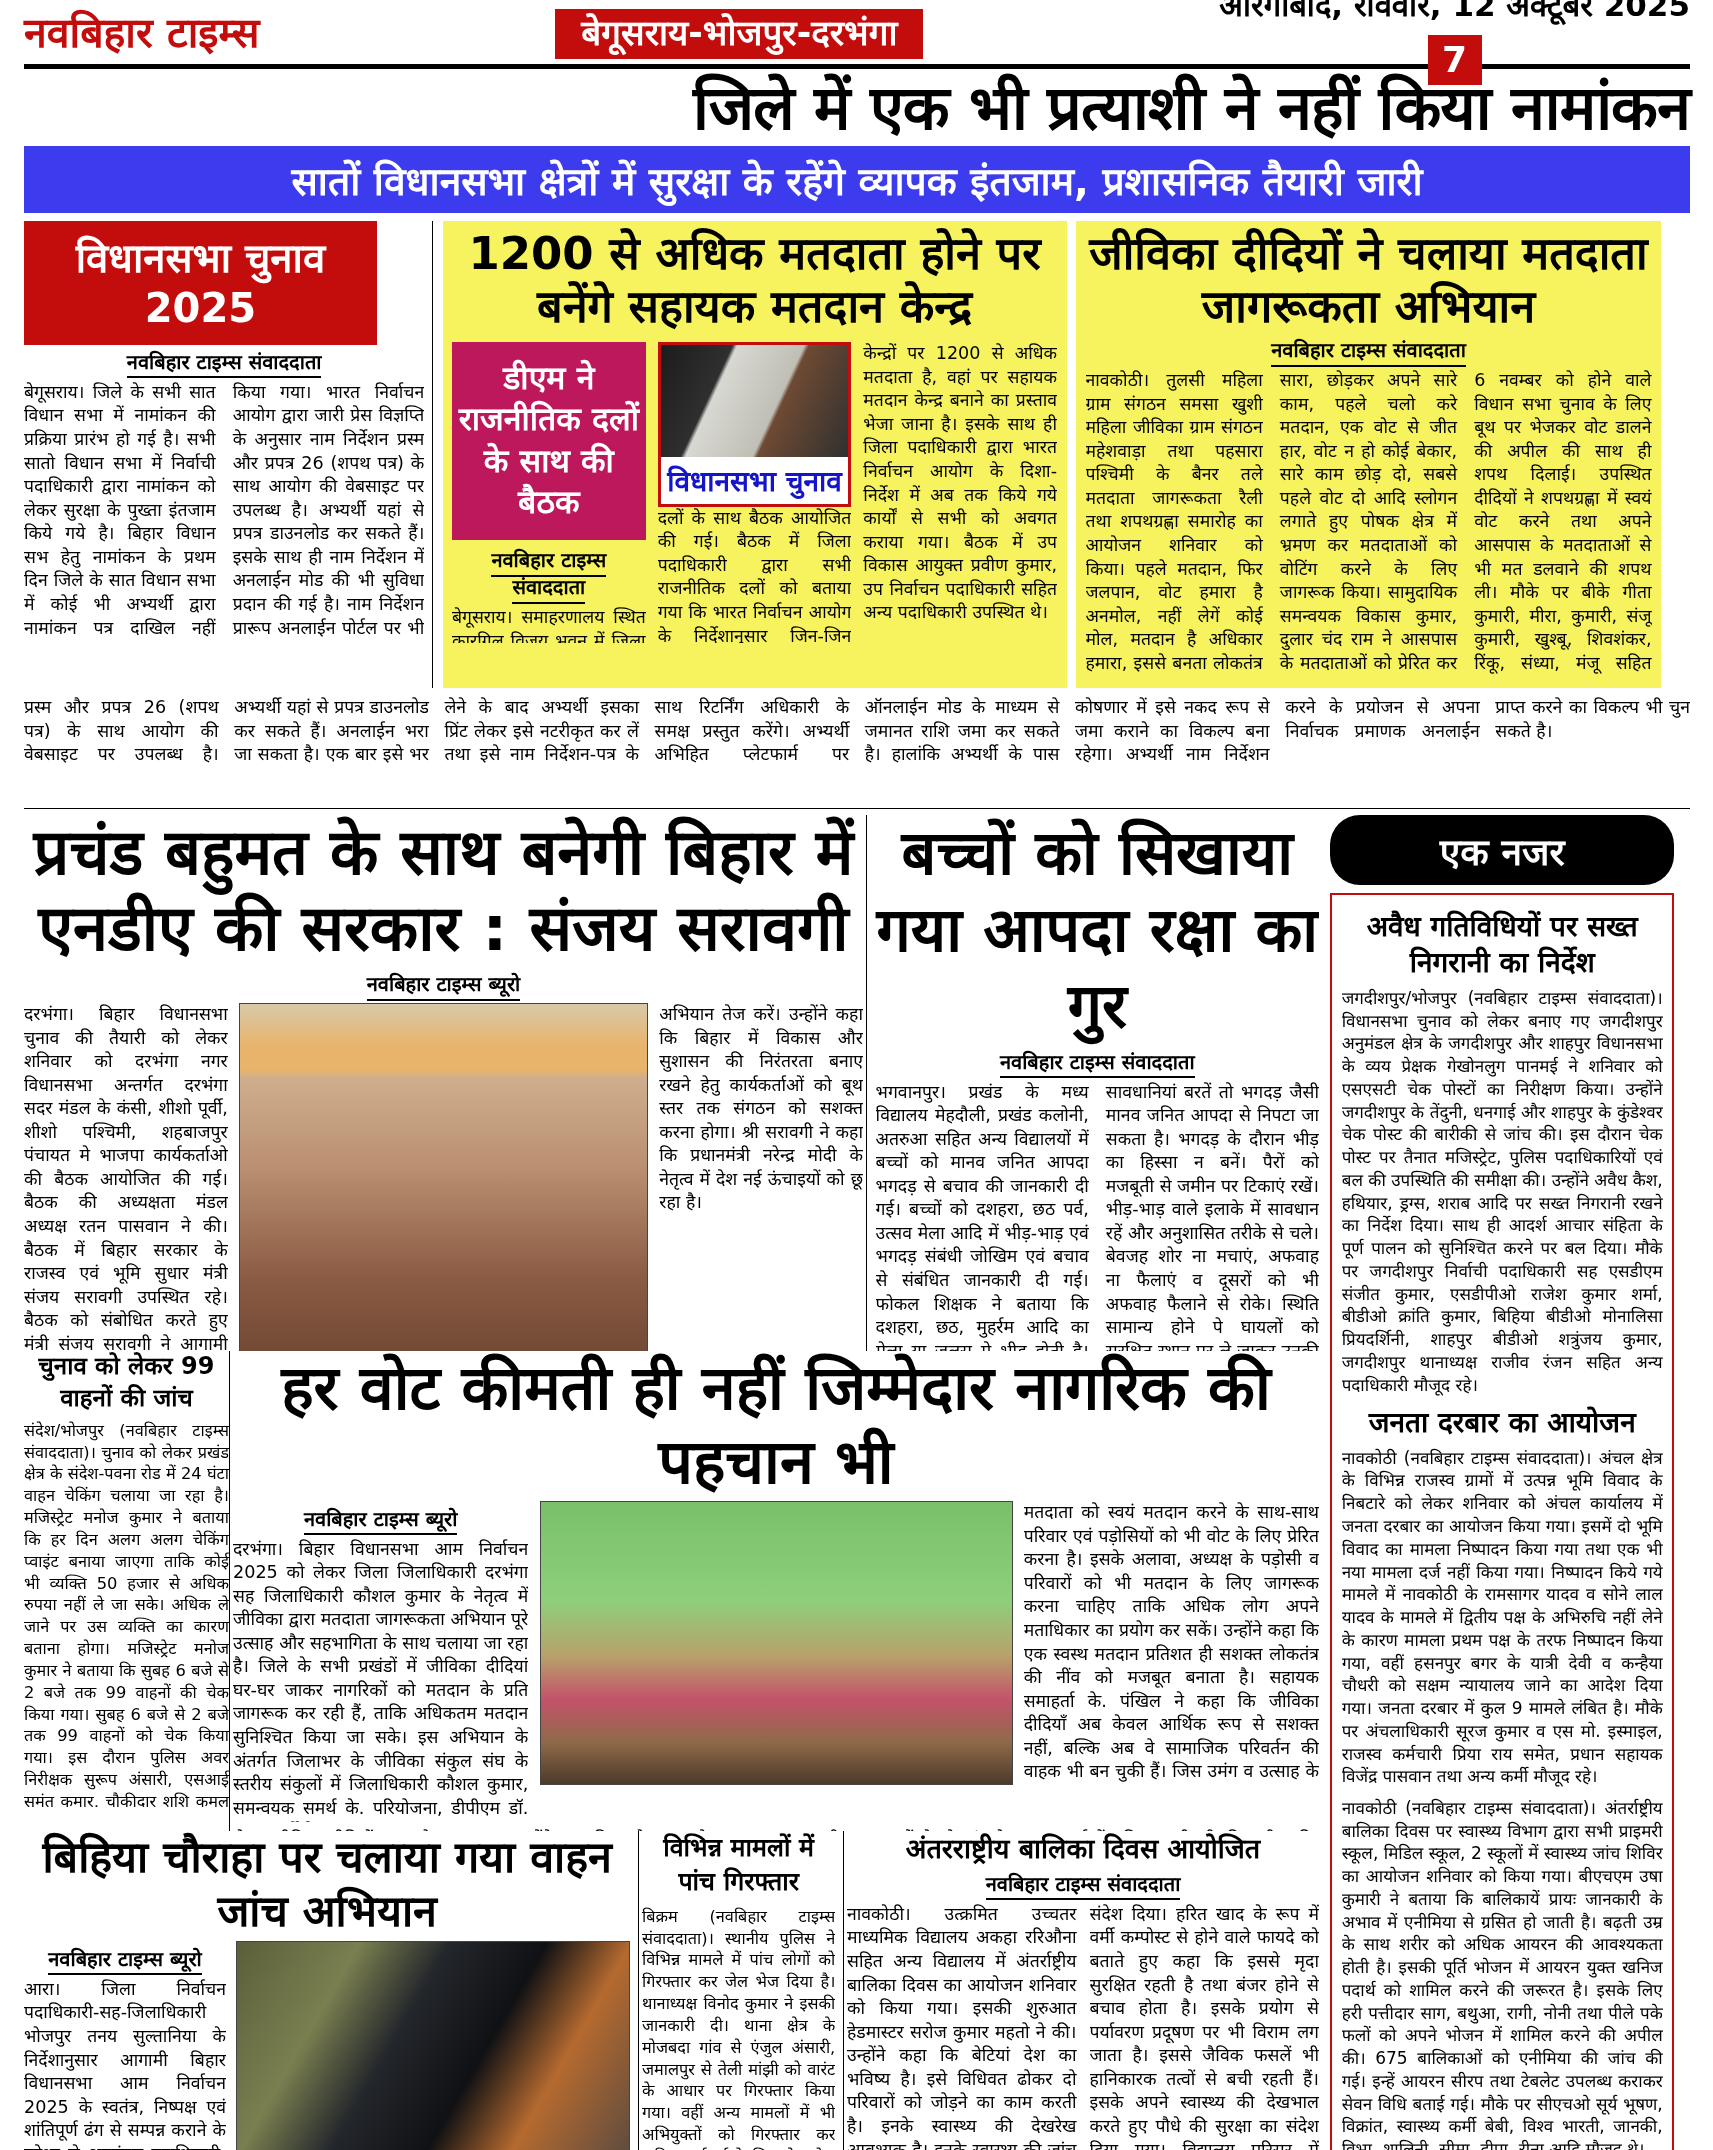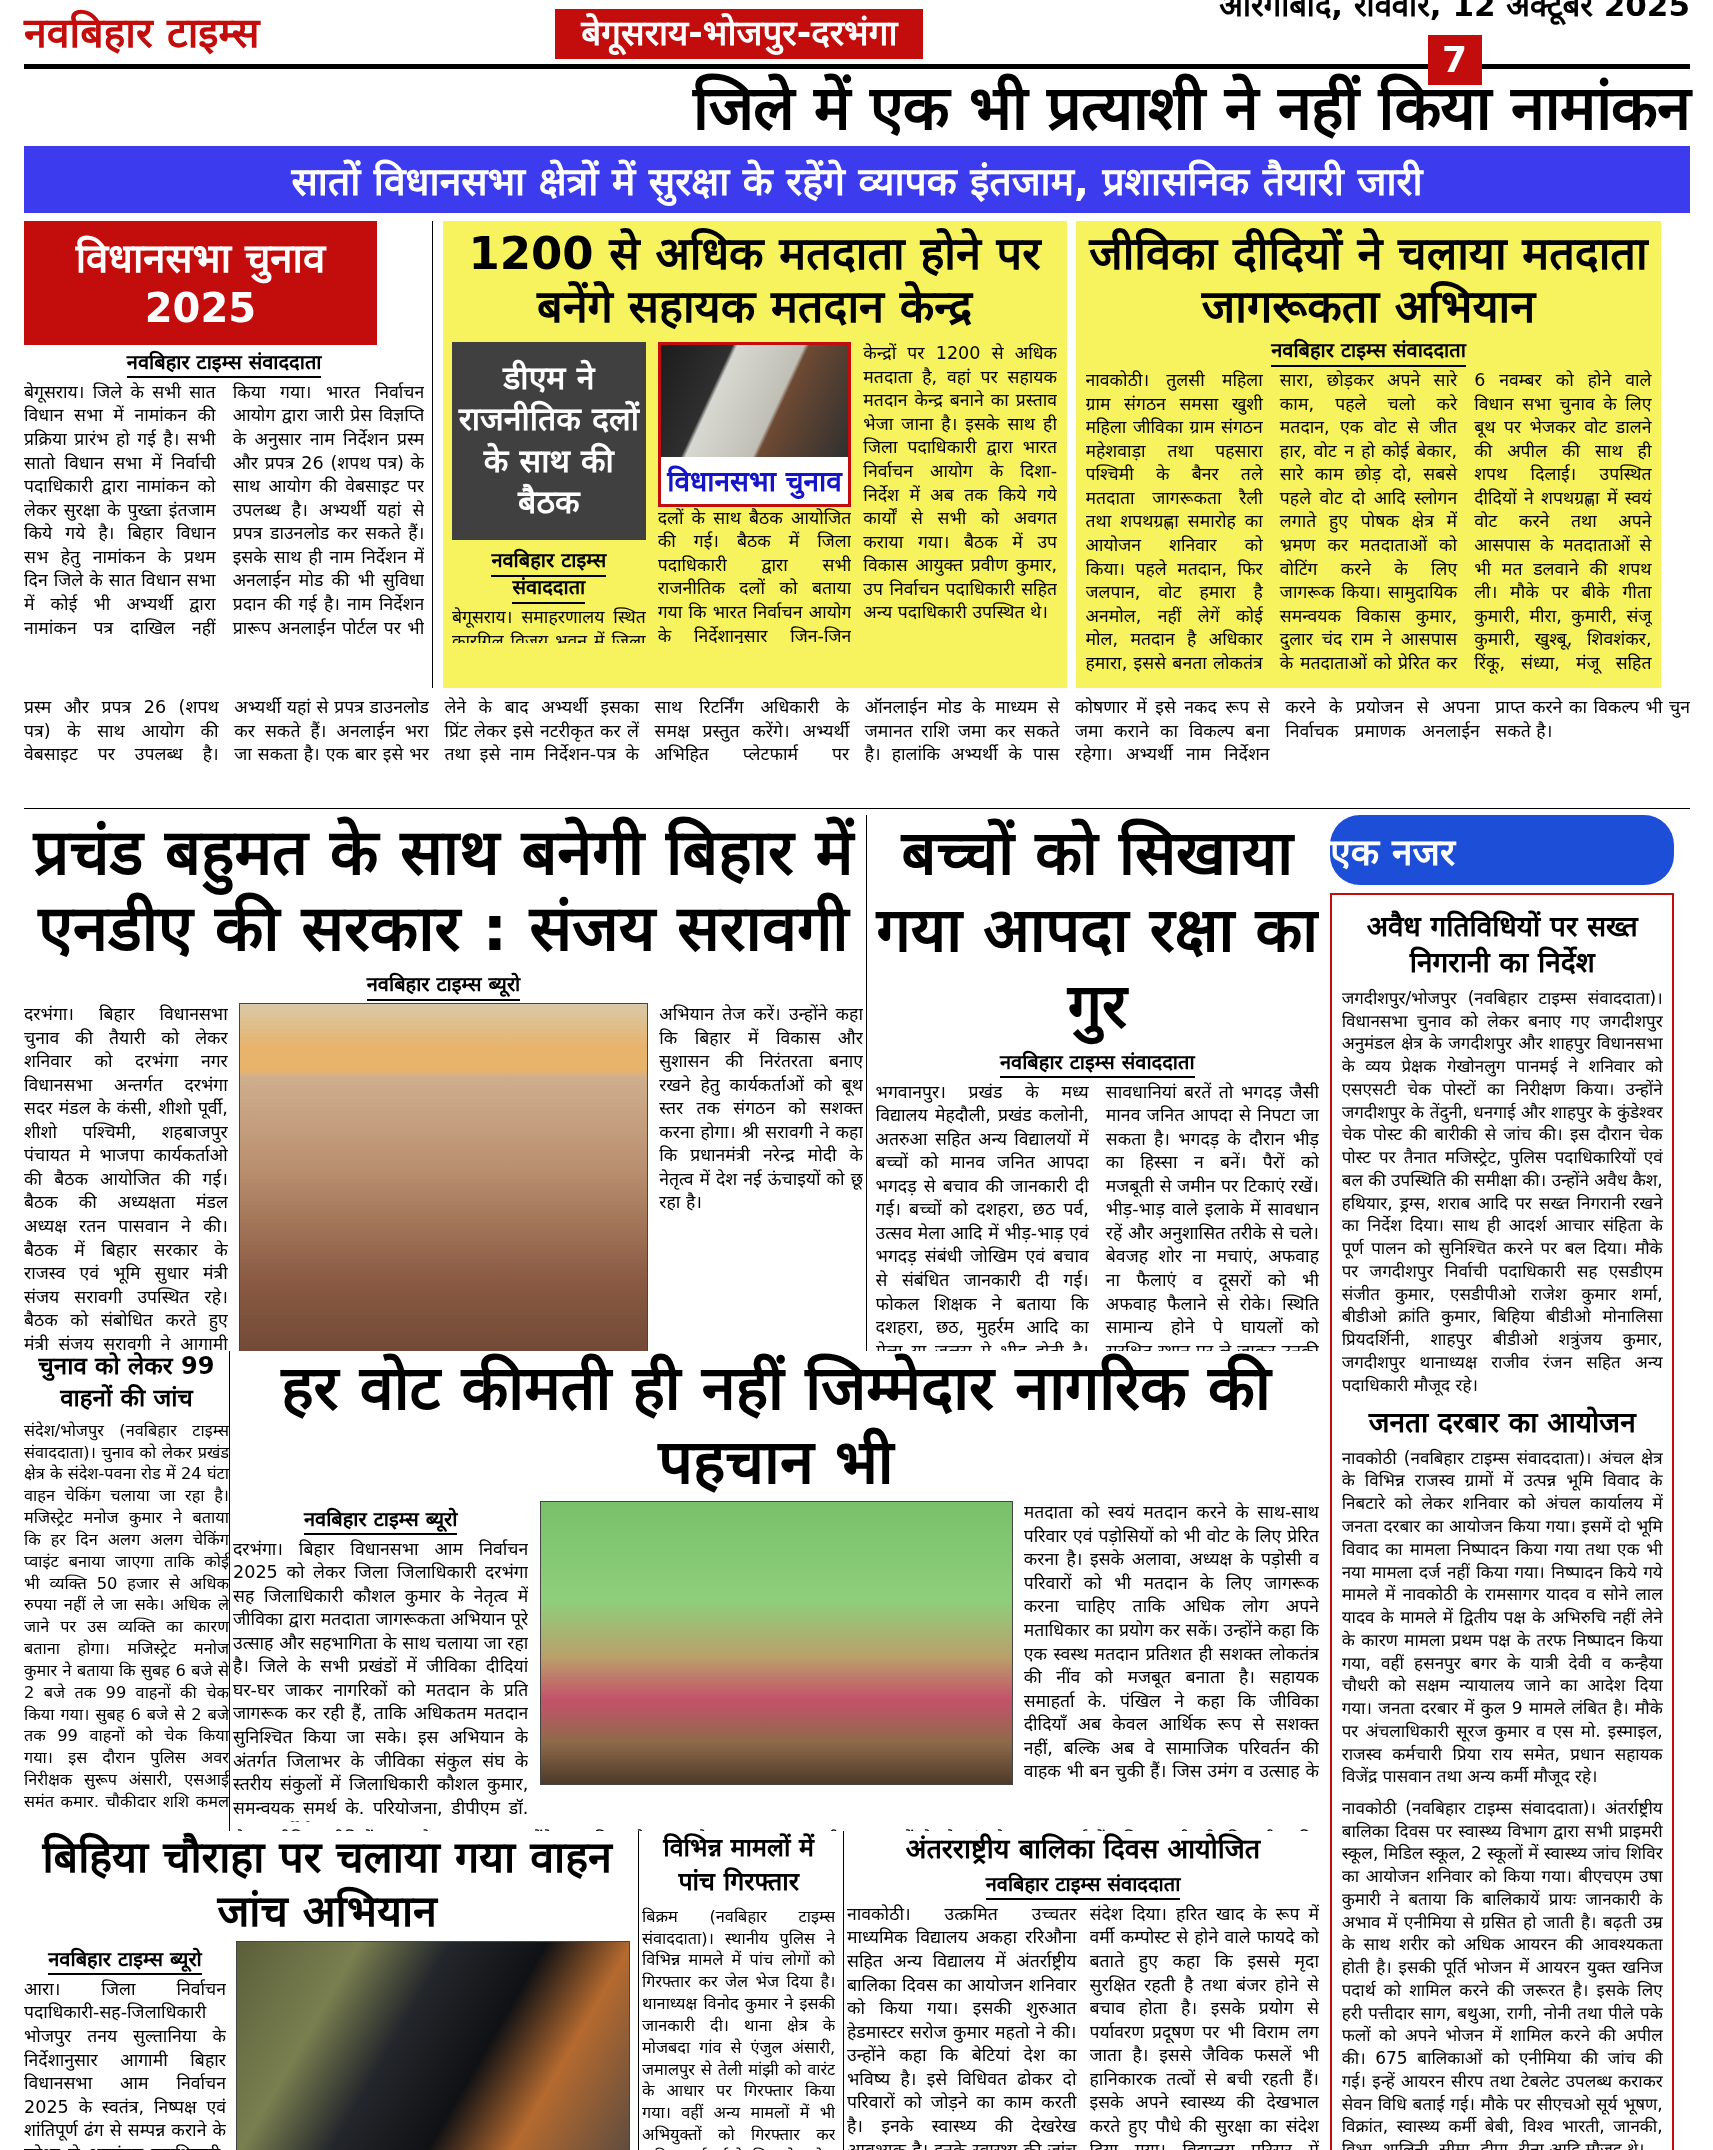--- a/index.html
+++ b/index.html
@@ -29,21 +29,21 @@
   
   .top-row{display:flex;gap:9.5px;height:467px;overflow:hidden;}
   .lead{width:409px;flex:none;border-right:1.3px solid #000;padding-right:7.7px;}
   .lead-tag{background:#c30d0d;color:#fff;text-align:center;font-weight:800;font-size:40px;line-height:1.25;padding:12px 4.3px;width:86%;}
   .lead .body{height:275px;}
   .ybox{background:#f7f35e;padding:6px 9.5px;box-sizing:border-box;}
   .ybox h2{text-align:center;font-size:45px;line-height:1.18;font-weight:800;}
   .box1200{width:624px;flex:none;}
   .b1200-grid{display:flex;gap:12px;margin-top:9.5px;height:301px;overflow:hidden;}
   .b1200-col{flex:1;}
-  .kicker{background:#404040;color:#fff;font-weight:800;font-size:32px;line-height:1.3;text-align:center;padding:15.5px 6px;margin-bottom:6.9px;}
+  .kicker{background:#be185d;color:#fff;font-weight:800;font-size:32px;line-height:1.3;text-align:center;padding:15.5px 6px;margin-bottom:6.9px;}
   .evm{border:3.4px solid #c30d0d;background:#fff;}
   .evm-ph{height:112px;background:linear-gradient(115deg,#1c1c1c 0%,#2f2f2f 30%,#d8d8d2 32%,#bfbfb6 60%,#6e4a33 62%,#303030 100%);}
   .evm figcaption{color:#1414c8;font-weight:800;font-size:28px;text-align:center;padding:4.3px 0;}
   .jeevika{width:585px;flex:none;}
   .jeevika .body{height:327px;margin-top:4.3px;}
   
   .strip{height:108px;margin:8.6px 0 6px 0;border-bottom:1.7px solid #000;padding-bottom:4.3px;}
   
   .content-row{display:flex;gap:11.2px;}
   .main-left{width:1295px;flex:none;}
@@ -80,21 +80,21 @@
       linear-gradient(120deg,#5a5f3a 0%,#7a7f50 22%,#23262b 38%,#101114 55%,#b56a2f 70%,#3a3f46 100%);}
   .vibhinn{width:202px;flex:none;border-right:1.3px solid #000;padding-right:7.7px;}
   .vibhinn h3{font-size:25px;line-height:1.35;text-align:center;font-weight:800;margin-bottom:6.9px;}
   .vibhinn .body{font-size:16.3px;height:379px;}
   .balikadivas{flex:1;}
   .balikadivas h3{font-size:27px;line-height:1.3;text-align:center;font-weight:800;}
   .bd-grid{display:flex;gap:13px;margin-top:2.6px;}
   .bd-grid .body{flex:1;height:361px;}
   
   .rail{width:344px;flex:none;}
-  .rail-pill{background:#1d4ed8;color:#fff;font-weight:800;font-size:37px;text-align:left;border-radius:30px;padding:9.5px 0;margin-bottom:7.7px;}
+  .rail-pill{background:#000000;color:#fff;font-weight:800;font-size:37px;text-align:center;border-radius:30px;padding:9.5px 0;margin-bottom:7.7px;}
   .rail-box{border:2.6px solid #c30d0d;padding:7.7px 9.5px;height:1819px;overflow:hidden;box-sizing:border-box;}
   .rail-item h3{font-size:28px;line-height:1.3;text-align:center;font-weight:800;margin:6px 0 5.2px 0;}
   .rail-item .body{font-size:17px;margin-bottom:8.6px;}
 </style>
 </head>
 <body>
 
 <div class="page">
 
   <header class="masthead">

